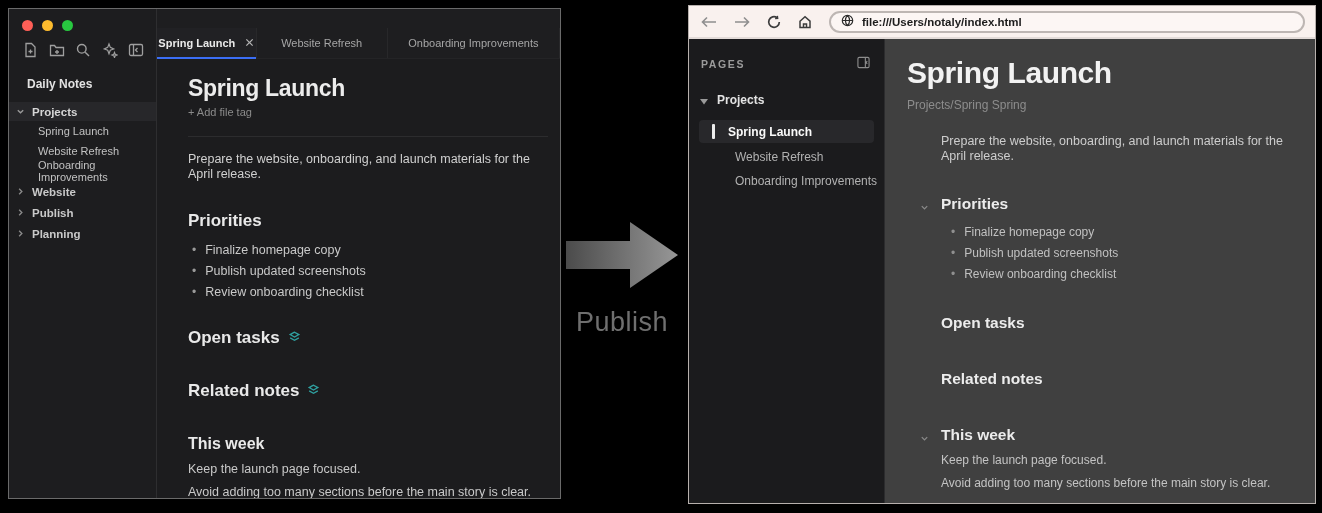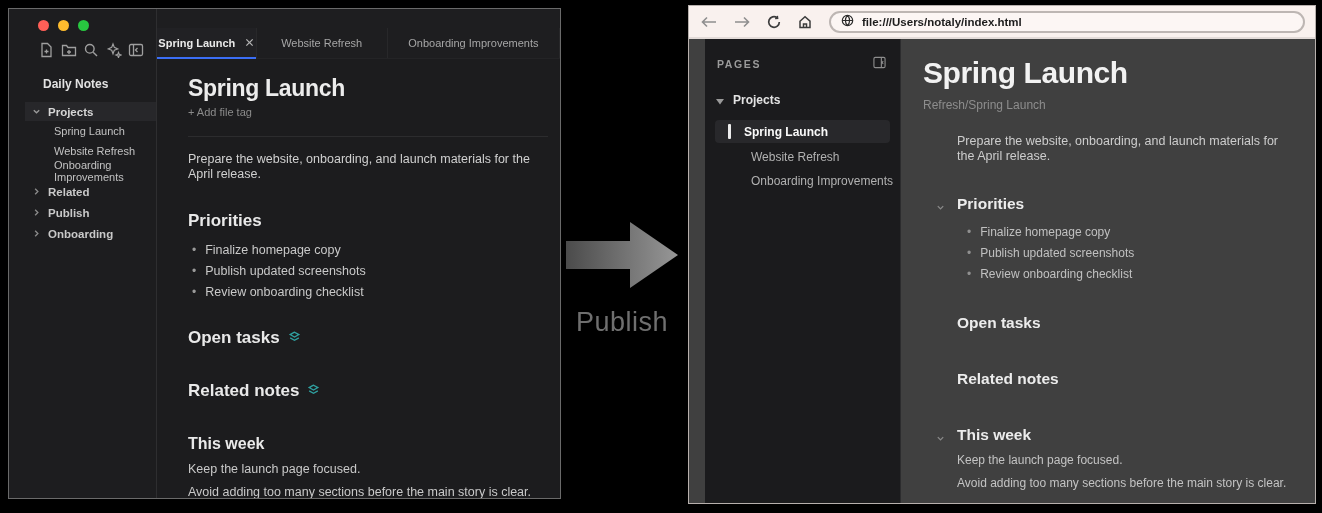--- a/index.html
+++ b/index.html
@@ -5,21 +5,21 @@
   * { margin:0; padding:0; box-sizing:border-box; }
   html,body { background:#000; }
   body { font-family:"Liberation Sans","DejaVu Sans",sans-serif; }
   .stage { position:relative; width:1322px; height:513px; background:#000; overflow:hidden; }
 
   
   .notes-window {
     position:absolute; left:8px; top:8px; width:553px; height:491px;
     background:#1d1d1f; border:1px solid #6a6a6a; display:flex; overflow:hidden;
   }
-  .notes-sidebar { width:148px; flex:0 0 148px; border-right:1px solid #2e2e30; background:#1d1d1f;padding-left:16px; }
+  .notes-sidebar { width:148px; flex:0 0 148px; border-right:1px solid #2e2e30; background:#1d1d1f; }
   .titlebar { display:flex; gap:9px; padding:11px 0 0 13px; height:27px; }
   .dot { width:11px; height:11px; border-radius:50%; display:inline-block; }
   .dot.red { background:#ff5f57; } .dot.yellow { background:#febc2e; } .dot.green { background:#28c840; }
   .nav-icons { display:flex; justify-content:space-between; padding:6px 12px 0 13px; }
   .nav-icons svg { display:block; cursor:pointer; }
   .side-title { margin-top:19px; padding-left:18px; font-size:12px; font-weight:700; color:#e2e2e2; }
   .tree { margin-top:11px; }
   .tree-row { display:flex; align-items:center; height:19px; padding-left:7px; color:#d6d6d6; font-size:11.5px; font-weight:600; }
   .tree-row.hl { background:#27272a; }
   .tree-row .tlabel { margin-left:7px; }
@@ -57,21 +57,21 @@
     position:absolute; left:688px; top:5px; width:628px; height:499px;
     border:1px solid #b7b0ad; background:#404040; display:flex; flex-direction:column; overflow:hidden;
   }
   .btoolbar { height:33px; flex:0 0 33px; background:#f9f1ee; border-bottom:2px solid #e3dbd8;
               display:flex; align-items:center; padding:0 10px 0 12px; }
   .nav-btn { background:none; border:none; margin-right:17px; display:flex; align-items:center; cursor:pointer; padding:0; }
   .addr-pill { flex:1; height:22px; border:2px solid #bdb6b3; border-radius:12px; background:#fcf6f4;
                display:flex; align-items:center; padding:0 10px; gap:8px; min-width:0; cursor:text; }
   .addr-url { font-size:11.5px; font-weight:700; color:#1c1c1c; white-space:nowrap; overflow:hidden; }
 
-  .bbody { flex:1; display:flex; min-height:0;padding-left:16px; }
+  .bbody { flex:1; display:flex; min-height:0; }
   .bsidebar { width:196px; flex:0 0 196px; border-right:1px solid #2c2c2e; background:#1b1b1d; }
   .pages-head { display:flex; align-items:center; justify-content:space-between; padding:16px 14px 0 12px; }
   .pages-label { font-size:10.5px; font-weight:700; letter-spacing:1.6px; color:#9b9b9b; }
   .bgroup { display:flex; align-items:center; margin-top:18px; padding-left:11px; }
   .bgroup .glabel { margin-left:9px; font-size:12px; font-weight:700; color:#e3e3e3; }
   .bitem-active { margin:11px 10px 0 10px; height:23px; background:#28282b; border-radius:4px;
                   display:flex; align-items:center; cursor:pointer; }
   .bitem-active .bar { width:3px; height:15px; background:#ededed; border-radius:1px; margin-left:13px; }
   .bitem-active .blabel { margin-left:13px; font-size:12px; font-weight:700; color:#fafafa; }
   .bitem { height:20px; display:flex; align-items:center; padding-left:46px; font-size:12px; color:#b1b1b1;
@@ -143,33 +143,33 @@
               </svg></span>
           <span class="tlabel">Projects</span>
         </div>
         <div class="tree-child">Spring Launch</div>
         <div class="tree-child">Website Refresh</div>
         <div class="tree-child">Onboarding Improvements</div>
         <div class="tree-sib">
           <span><svg width="9" height="9" viewBox="0 0 10 10" fill="none" stroke="#8a8a8a" stroke-width="1.5">
                 <path d="M3.5 2l3 3-3 3"></path>
               </svg></span>
-          <span class="tlabel">Related</span>
+          <span class="tlabel">Website</span>
         </div>
         <div class="tree-sib">
           <span><svg width="9" height="9" viewBox="0 0 10 10" fill="none" stroke="#8a8a8a" stroke-width="1.5">
                 <path d="M3.5 2l3 3-3 3"></path>
               </svg></span>
           <span class="tlabel">Publish</span>
         </div>
         <div class="tree-sib">
           <span><svg width="9" height="9" viewBox="0 0 10 10" fill="none" stroke="#8a8a8a" stroke-width="1.5">
                 <path d="M3.5 2l3 3-3 3"></path>
               </svg></span>
-          <span class="tlabel">Onboarding</span>
+          <span class="tlabel">Planning</span>
         </div>
       </div>
     </aside>
 
     <div class="notes-main">
       <div class="tabstrip">
         <div class="tab t1 active">
           <span>Spring Launch</span>
           <span><svg width="9" height="9" viewBox="0 0 10 10" stroke="#b5b5b5" stroke-width="1.4">
                 <path d="M1.5 1.5l7 7M8.5 1.5l-7 7"></path>
@@ -287,21 +287,21 @@
         <div class="bitem-active">
           <span class="bar"></span>
           <span class="blabel">Spring Launch</span>
         </div>
         <div class="bitem">Website Refresh</div>
         <div class="bitem">Onboarding Improvements</div>
       </aside>
 
       <div class="bcontent">
         <div class="btitle">Spring Launch</div>
-        <div class="bcrumb">Refresh/Spring Launch</div>
+        <div class="bcrumb">Projects/Spring Spring</div>
         <div class="bdoc">
           <p class="bintro">Prepare the website, onboarding, and launch materials for the April release.</p>
 
           <div class="bsection-h">
             <span class="chev"><svg width="9" height="9" viewBox="0 0 10 10" fill="none" stroke="#8a8a8a" stroke-width="1.4">
                   <path d="M2 3.5l3 3 3-3"></path>
                 </svg></span>
             <span>Priorities</span>
           </div>
           <ul class="b-ul">

